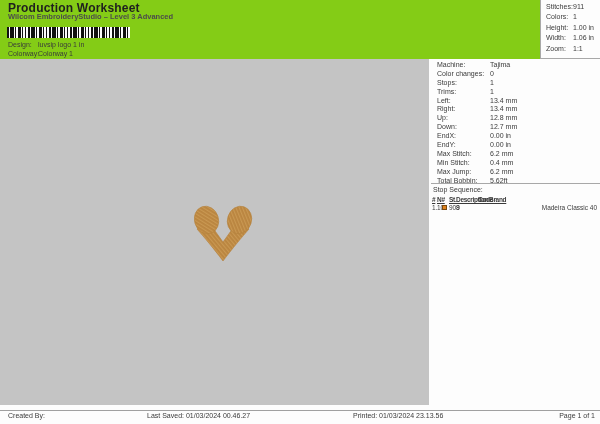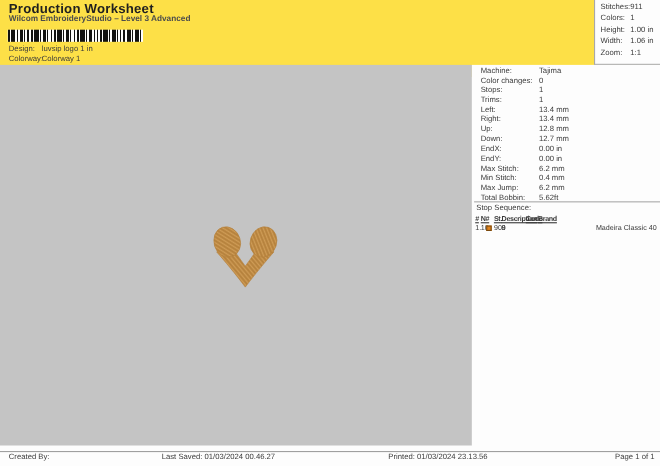--- a/index.html
+++ b/index.html
@@ -7,21 +7,21 @@
   body {
     font-family:"Liberation Sans", sans-serif;
     background:#ffffff;
     color:#3a3a3a;
     position:relative;
     overflow:hidden;
   }
   .page { position:absolute; inset:0; background:#fdfdfd; }
 
   
-  .header { position:absolute; left:0; top:0; width:600px; height:70px; background:#fde047; }
+  .header { position:absolute; left:0; top:0; width:600px; height:70px; background:#84cc16; }
   .title { position:absolute; left:8px; top:1px; font-size:12px; font-weight:bold; color:#1f1f1f; letter-spacing:0.2px; }
   .subtitle { position:absolute; left:8px; top:12px; font-size:7.5px; color:#4c4c4c;font-weight:bold; }
   .barcode {
     position:absolute; left:7px; top:27px; width:123px; height:11px;
     background-image: repeating-linear-gradient(90deg,
       #111 0 2px, #fdfdfd 2px 3px,
       #111 3px 7px, #fdfdfd 7px 8px,
       #111 8px 9px, #fdfdfd 9px 11px,
       #111 11px 14px, #fdfdfd 14px 15px,
       #111 15px 16px, #fdfdfd 16px 18px,

